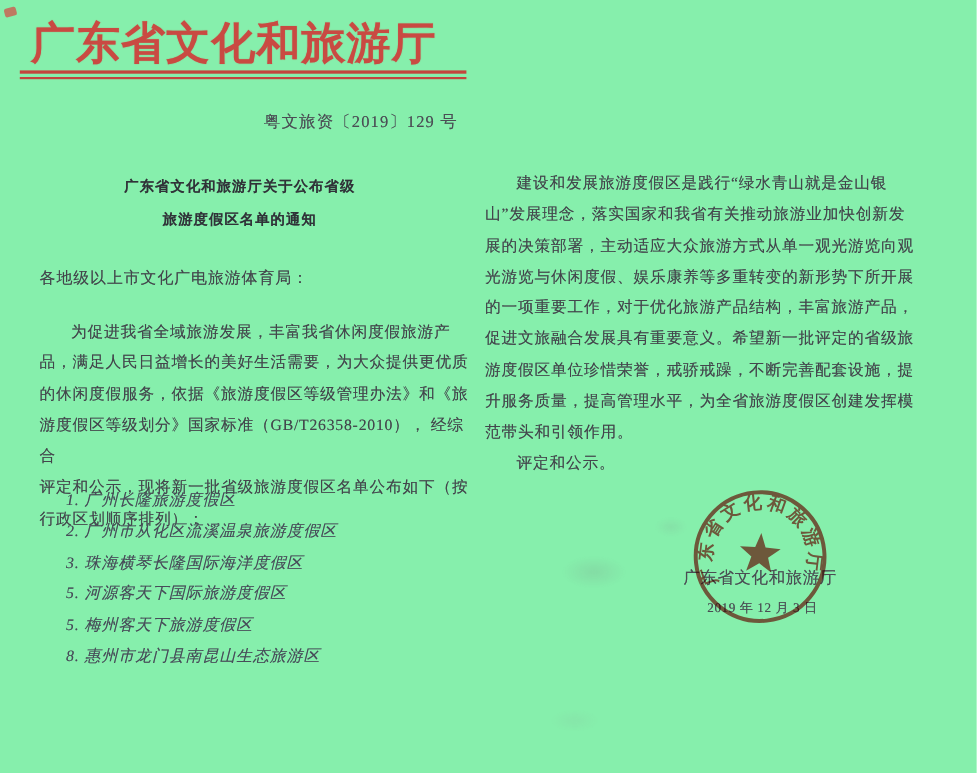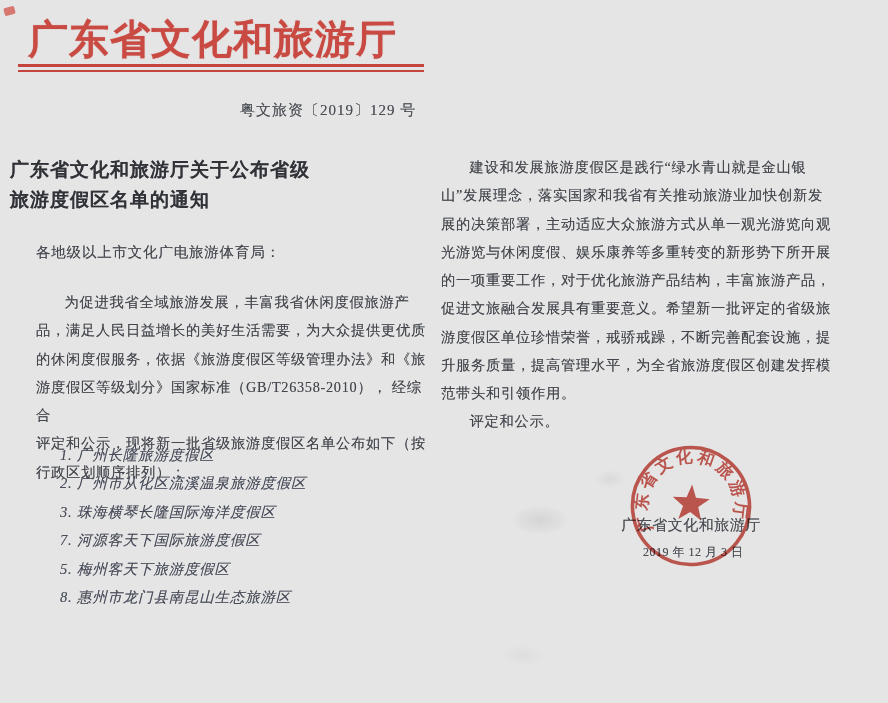--- a/index.html
+++ b/index.html
@@ -1,20 +1,20 @@
 <!DOCTYPE html>
 <html><head>
 <meta charset="utf-8">
 <style>
   html, body { margin: 0; padding: 0; background: #ffffff; }
   .page {
     position: relative;
     width: 888px;
     height: 703px;
-    background: #e5e5e5;
+    background: #86efac;
     overflow: hidden;
     font-family: "Liberation Serif", "DejaVu Serif", serif;
     color: #43464c;
   }
   .abs { position: absolute; }
 
   
   .letterhead-title {
     left: 28px; top: 12px; width: 400px;
     font-size: 40px; font-weight: bold;
@@ -32,22 +32,22 @@
     left: 148px; top: 101px; width: 360px;
     text-align: center;
     font-size: 15px; letter-spacing: 1px;
     color: #4b4e55;
     text-shadow: 0 0 .5px rgba(75,78,85,.6);
   }
 
   
   .notice-title {
     left: 10px; top: 155px; width: 416px;
-    text-align: left;
-    font-size: 19px; font-weight: bold;
+    text-align: center;
+    font-size: 13px; font-weight: bold;
     line-height: 29.5px; letter-spacing: 1px;
     color: #303238;
     white-space: pre-line;
     text-shadow: 0 0 .6px rgba(48,50,56,.55);
   }
   .salutation {
     left: 36px; top: 243px; width: 400px;
     font-size: 14.5px; letter-spacing: .8px;
     color: #43464c;
     text-shadow: 0 0 .5px rgba(67,70,76,.55);
@@ -140,21 +140,21 @@
 品，满足人民日益增长的美好生活需要，为大众提供更优质
 的休闲度假服务，依据《旅游度假区等级管理办法》和《旅
 游度假区等级划分》国家标准（GB/T26358-2010）， 经综合
 评定和公示，现将新一批省级旅游度假区名单公布如下（按
 行政区划顺序排列）：</div>
 
   <div class="abs resort-list">
     <div class="list-item">1. 广州长隆旅游度假区</div>
     <div class="list-item">2. 广州市从化区流溪温泉旅游度假区</div>
     <div class="list-item">3. 珠海横琴长隆国际海洋度假区</div>
-    <div class="list-item">7. 河源客天下国际旅游度假区</div>
+    <div class="list-item">5. 河源客天下国际旅游度假区</div>
     <div class="list-item">5. 梅州客天下旅游度假区</div>
     <div class="list-item">8. 惠州市龙门县南昆山生态旅游区</div>
   </div>
 
   <div class="abs body-para body-right">建设和发展旅游度假区是践行“绿水青山就是金山银
 山”发展理念，落实国家和我省有关推动旅游业加快创新发
 展的决策部署，主动适应大众旅游方式从单一观光游览向观
 光游览与休闲度假、娱乐康养等多重转变的新形势下所开展
 的一项重要工作，对于优化旅游产品结构，丰富旅游产品，
 促进文旅融合发展具有重要意义。希望新一批评定的省级旅

